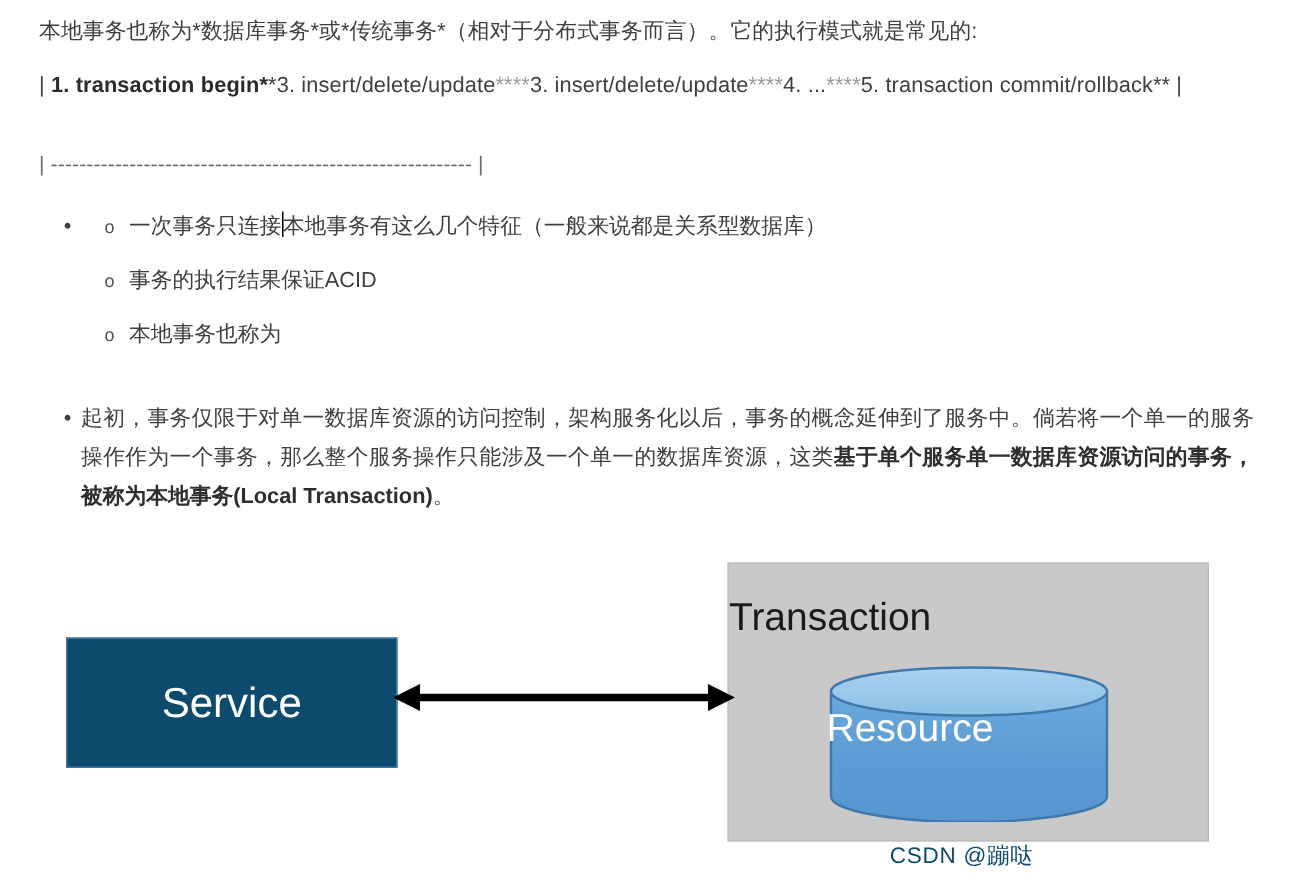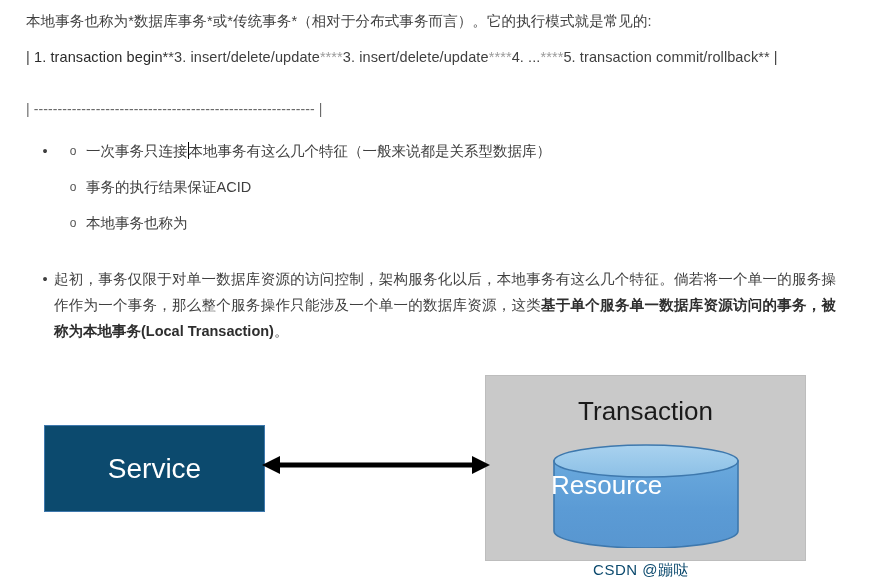--- a/index.html
+++ b/index.html
@@ -38,21 +38,21 @@
     top: 8px;
     width: 820px;
   }
 
   #p-code {
     left: 26px;
     top: 44px;
     width: 800px;
   }
   #p-code .bold {
-    font-weight: normal;
+    font-weight: bold;
     color: #2b2b2b;
   }
   #p-code .dim {
     color: #9a9a9a;
   }
   #p-rule {
     left: 26px;
     top: 96px;
     width: 800px;
     color: #6a6a6a;
@@ -163,21 +163,20 @@
     height: 186px;
     background: #c9c9c9;
     border: 1px solid #bdbdbd;
     box-sizing: border-box;
   }
   .tx-title {
     position: absolute;
     left: 0;
     top: 20px;
     width: 100%;
-    text-align: center;
     font-size: 26px;
     color: #1a1a1a;
     font-family: "Liberation Sans", "DejaVu Sans", sans-serif;
   }
   .cylinder {
     position: absolute;
     left: 65px;
     top: 68px;
     width: 190px;
     height: 104px;
@@ -251,21 +250,21 @@
         </li>
         <li class="li2">
           <span class="marker">o</span>
           <span>本地事务也称为</span>
         </li>
       </ul>
     </li>
   </ul>
 
   <div id="p-long">
-    <span class="marker">•</span><span>起初，事务仅限于对单一数据库资源的访问控制，架构服务化以后，本地事务有这么几个特征。倘若将一个单一的服务操作作为一个事务，那么整个服务操作只能涉及一个单一的数据库资源，这类</span><span class="bold">基于单个服务单一数据库资源访问的事务，被称为本地事务(Local Transaction)</span><span>。</span>
+    <span class="marker">•</span><span>起初，事务仅限于对单一数据库资源的访问控制，架构服务化以后，事务的概念延伸到了服务中。倘若将一个单一的服务操作作为一个事务，那么整个服务操作只能涉及一个单一的数据库资源，这类</span><span class="bold">基于单个服务单一数据库资源访问的事务，被称为本地事务(Local Transaction)</span><span>。</span>
   </div>
 
   <div class="diagram">
 
     <div class="tx-panel">
       <div class="tx-title">Transaction</div>
 
       <div class="cylinder">
         <svg width="190" height="104" viewBox="0 0 190 104">
           <defs>

